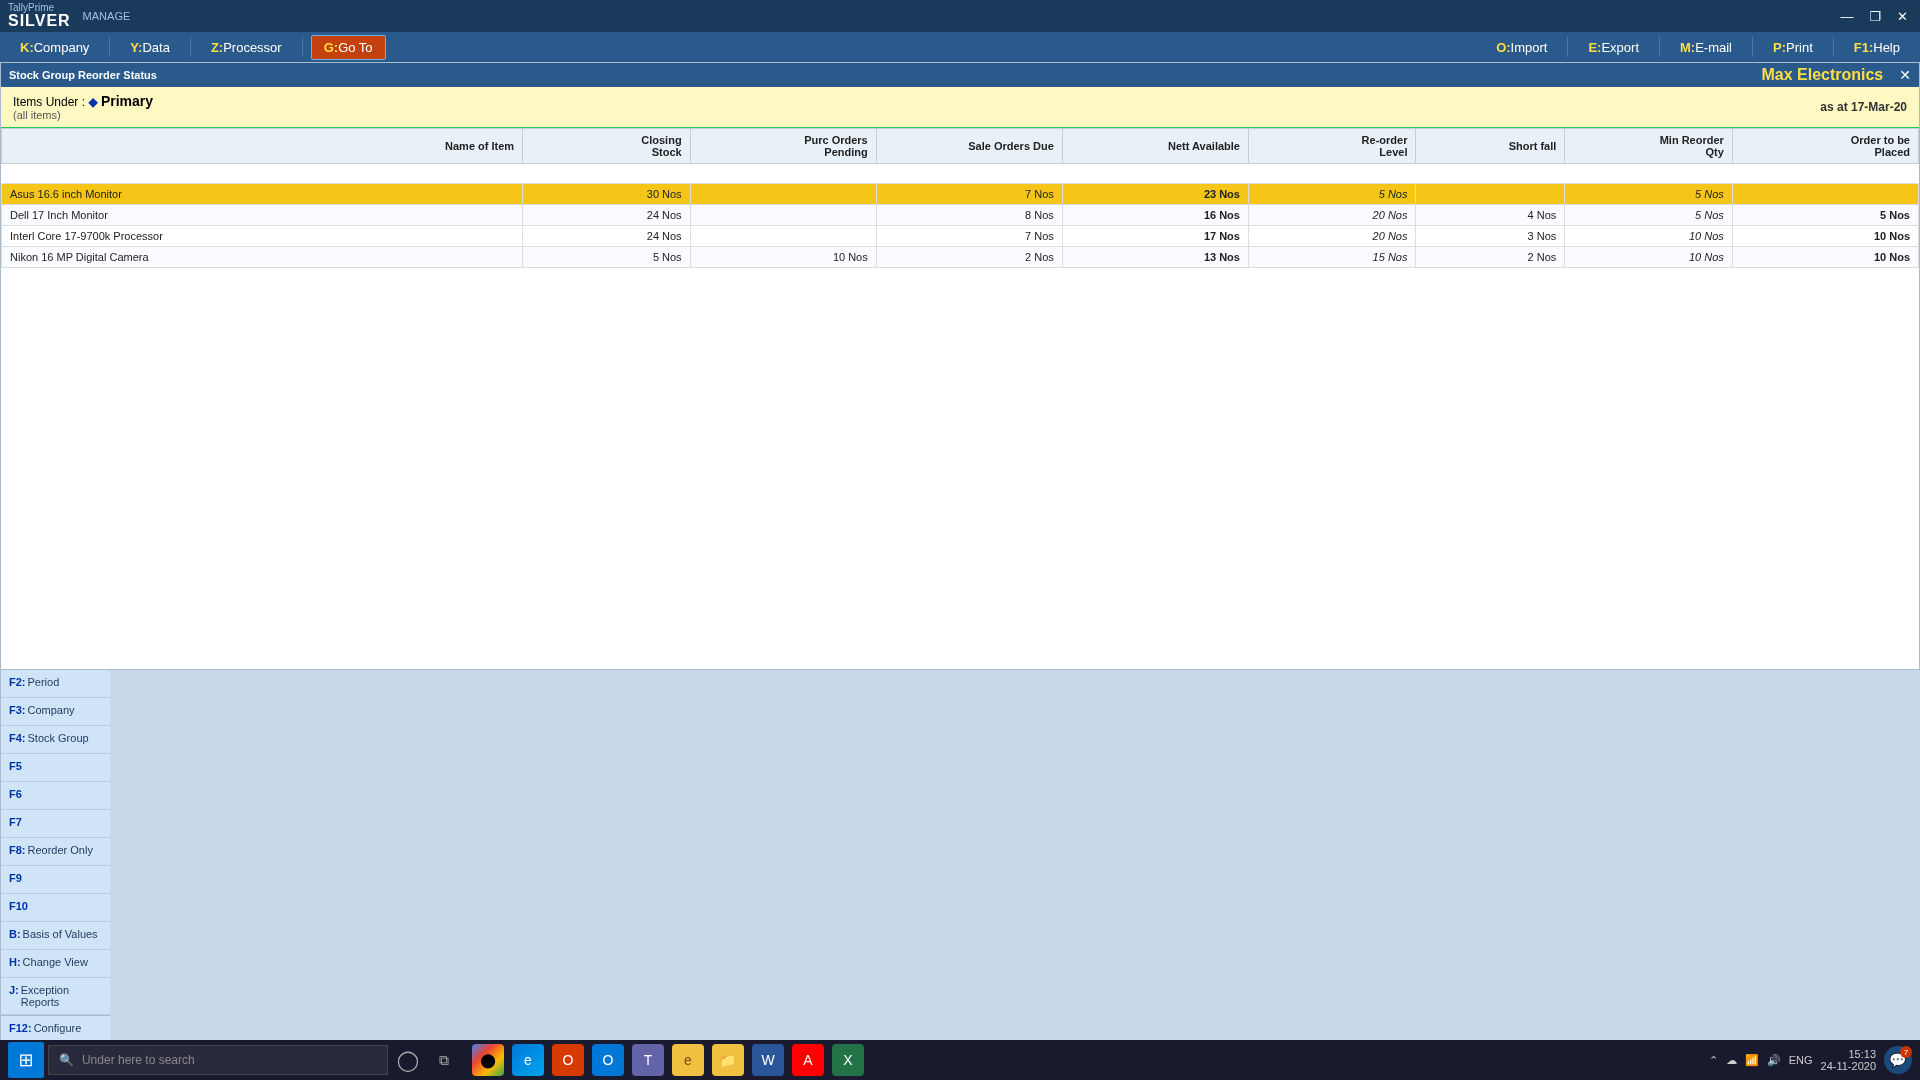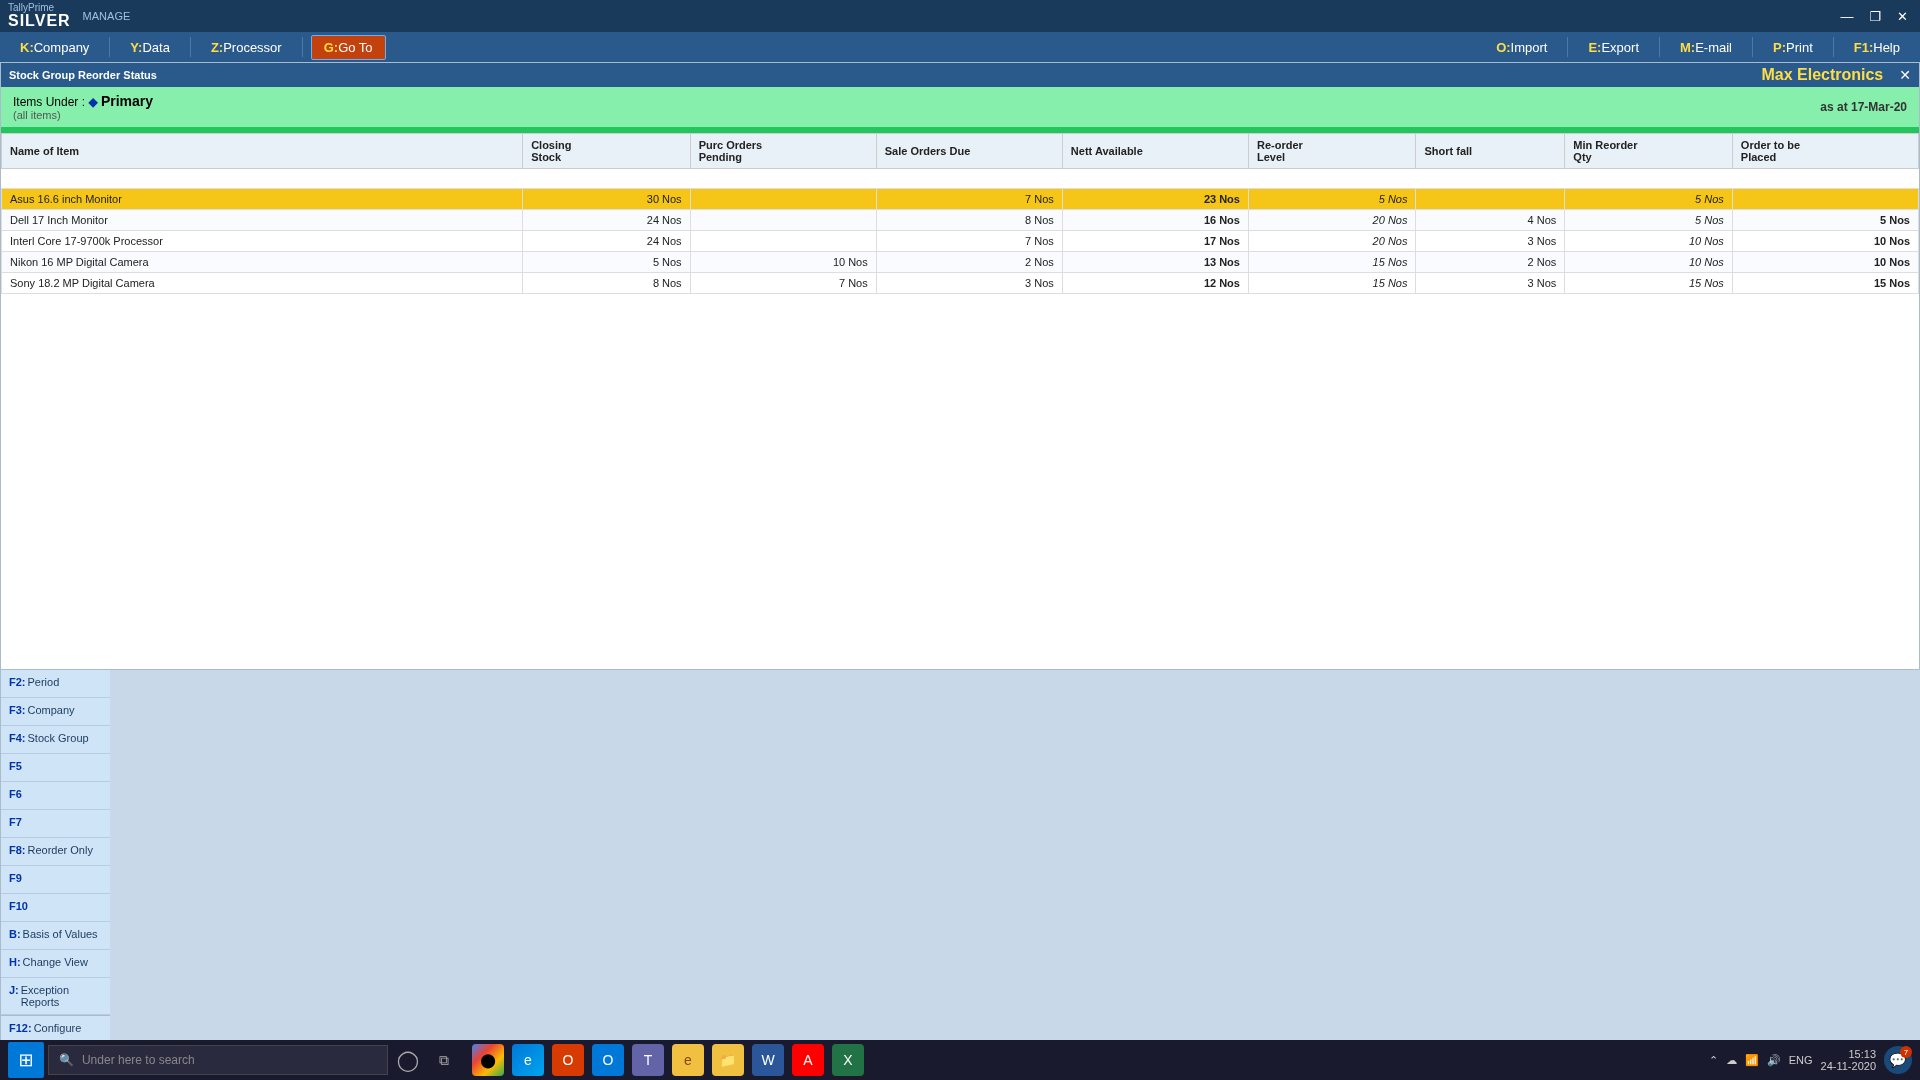--- a/index.html
+++ b/index.html
@@ -39,28 +39,28 @@
     .window-title-bar {
       display: flex; align-items: center; justify-content: space-between;
       background: #2a5a8c; color: white; height: 24px; padding: 0 8px;
     }
     .window-title-bar span { font-size: 11px; font-weight: bold; }
     .window-close { background: none; border: none; color: white; cursor: pointer; font-size: 14px; }
 
     
     .report-header {
       padding: 6px 12px; display: flex; justify-content: space-between; align-items: center;
-      background: #86efac; border-bottom: 6px solid #22c55e;
+      background: #fef9c3; border-bottom: 1px solid #22c55e;
     }
 
     
     .data-table { width: 100%; border-collapse: collapse; }
     .data-table th {
       background: #e8f0f8; border: 1px solid #ccc; padding: 5px 8px;
-      font-size: 11px; font-weight: bold; text-align: left; color: #222;
+      font-size: 11px; font-weight: bold; text-align: right; color: #222;
     }
     .data-table td {
       border: 1px solid #ddd; padding: 4px 8px; font-size: 11px; color: #222;
     }
     .data-table td.name-col { text-align: left; }
     .data-table td.num-col { text-align: right; }
     .data-table td.bold-col { font-weight: bold; text-align: right; }
     .data-table td.italic-col { font-style: italic; text-align: right; }
     .row-selected td { background: #f5c518 !important; }
     .row-normal:nth-child(even) td { background: #f9fbff; }
@@ -260,31 +260,20 @@
       <td class="name-col">Nikon 16 MP Digital Camera</td>
       <td class="num-col">5 Nos</td>
       <td class="num-col">10 Nos</td>
       <td class="num-col">2 Nos</td>
       <td class="bold-col">13 Nos</td>
       <td class="italic-col">15 Nos</td>
       <td class="num-col">2 Nos</td>
       <td class="italic-col">10 Nos</td>
       <td class="bold-col">10 Nos</td>
     </tr>
-            <tr class="row-normal">
-      <td class="name-col">Sony 18.2 MP Digital Camera</td>
-      <td class="num-col">8 Nos</td>
-      <td class="num-col">7 Nos</td>
-      <td class="num-col">3 Nos</td>
-      <td class="bold-col">12 Nos</td>
-      <td class="italic-col">15 Nos</td>
-      <td class="num-col">3 Nos</td>
-      <td class="italic-col">15 Nos</td>
-      <td class="bold-col">15 Nos</td>
-    </tr>
           </tbody>
       </table>
     </div>
   </div>
 
   <div class="right-panel">
     <div class="right-panel-item">
       <span class="right-panel-key">F2:</span>
         <span>Period</span>
     </div>

